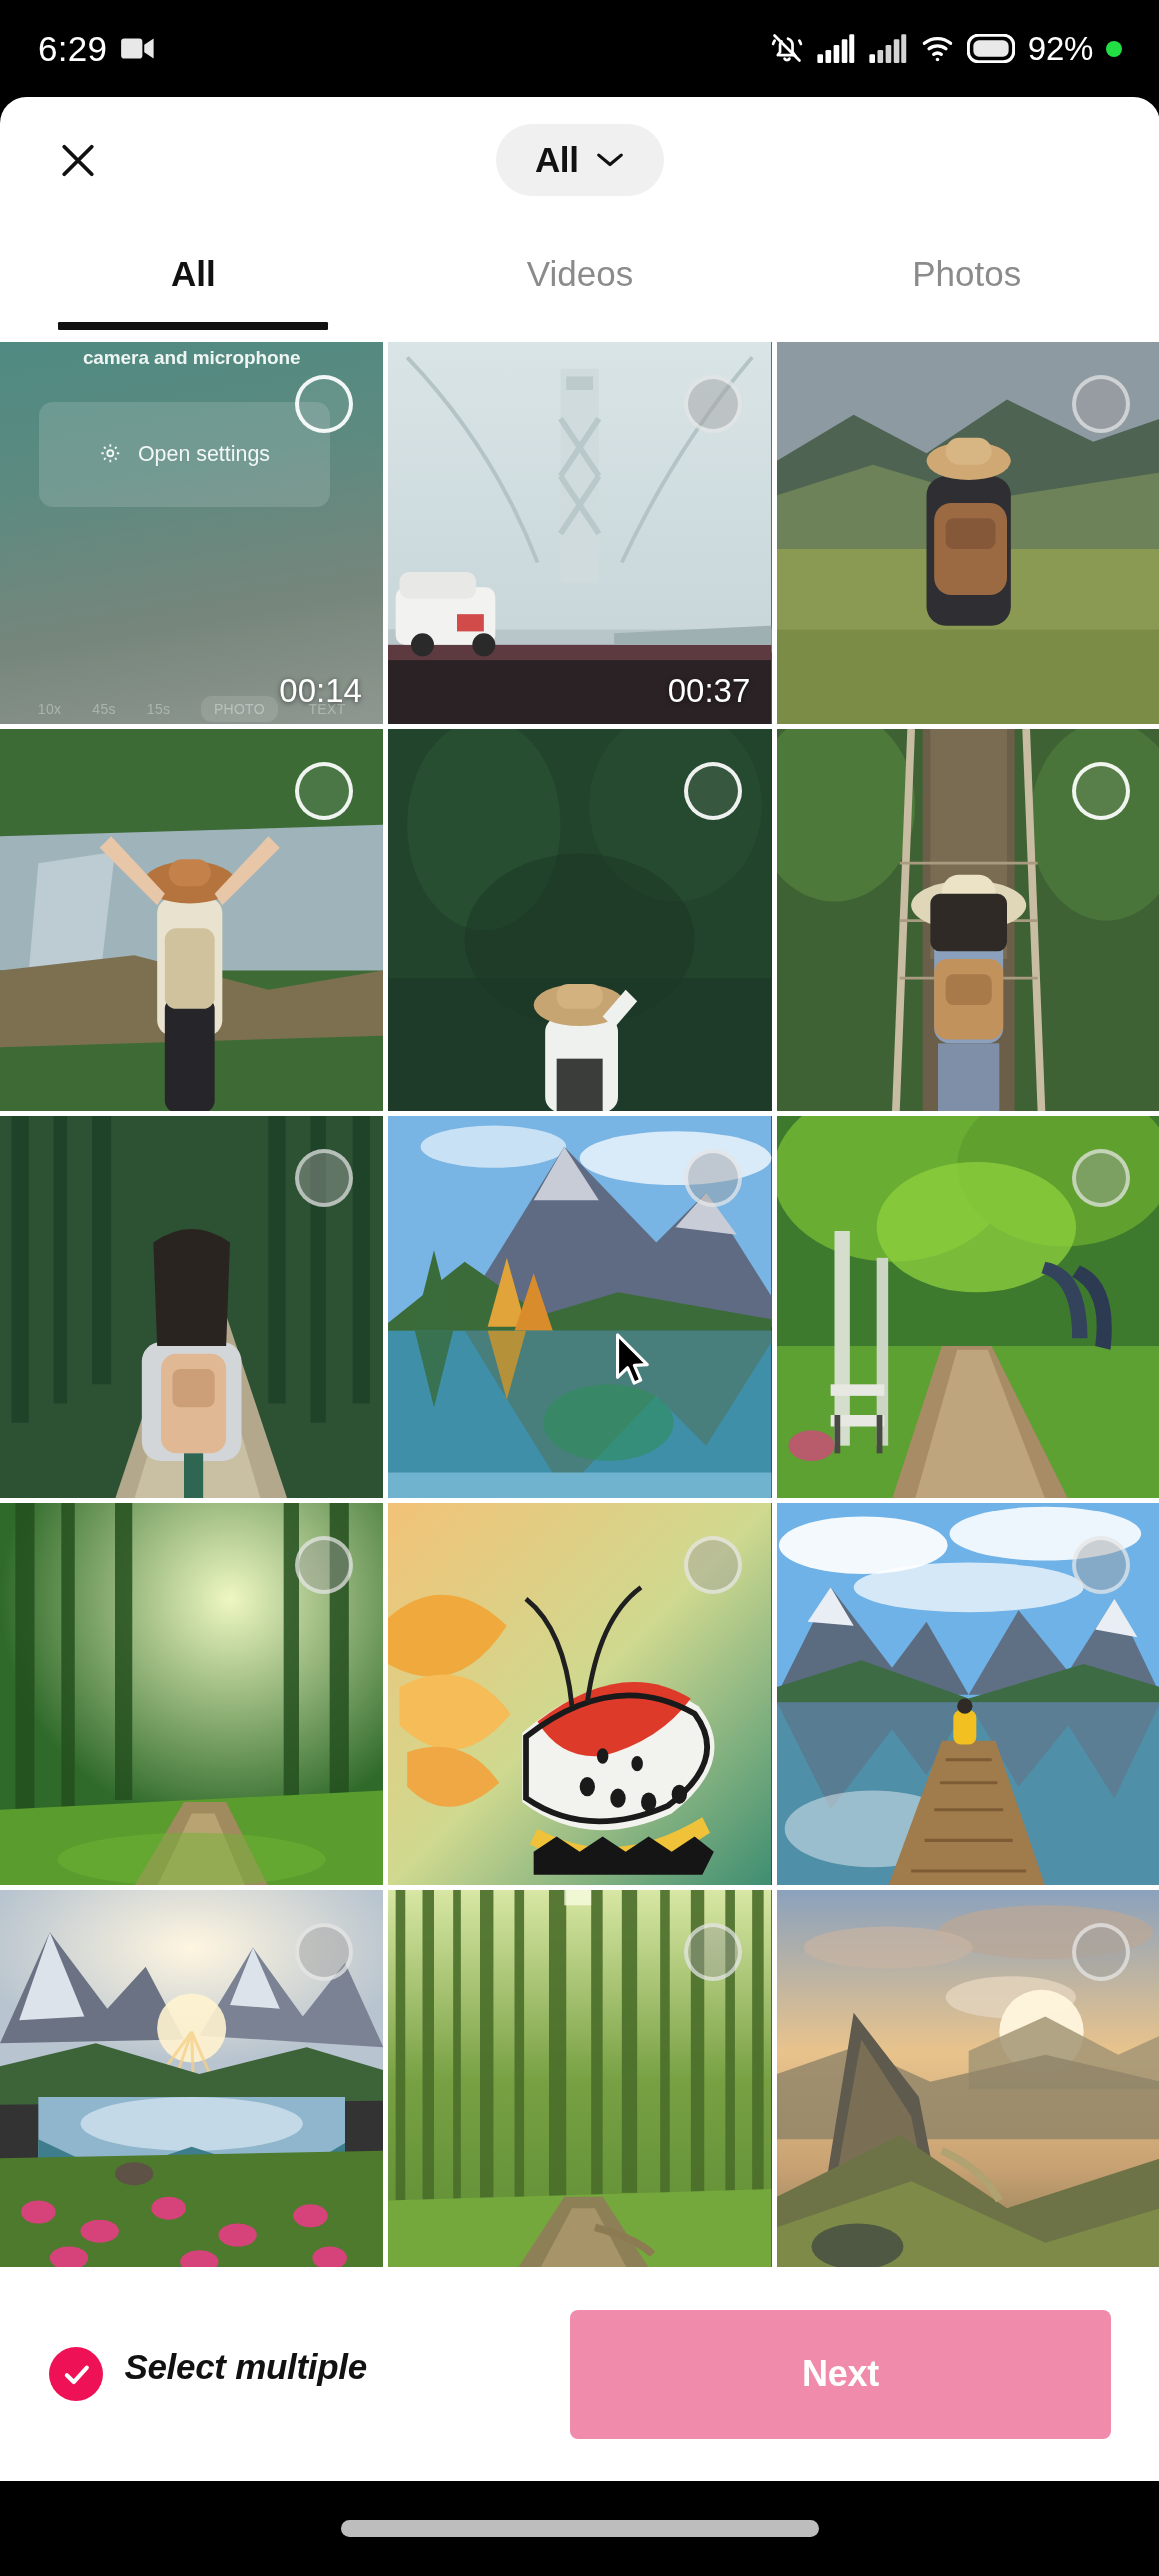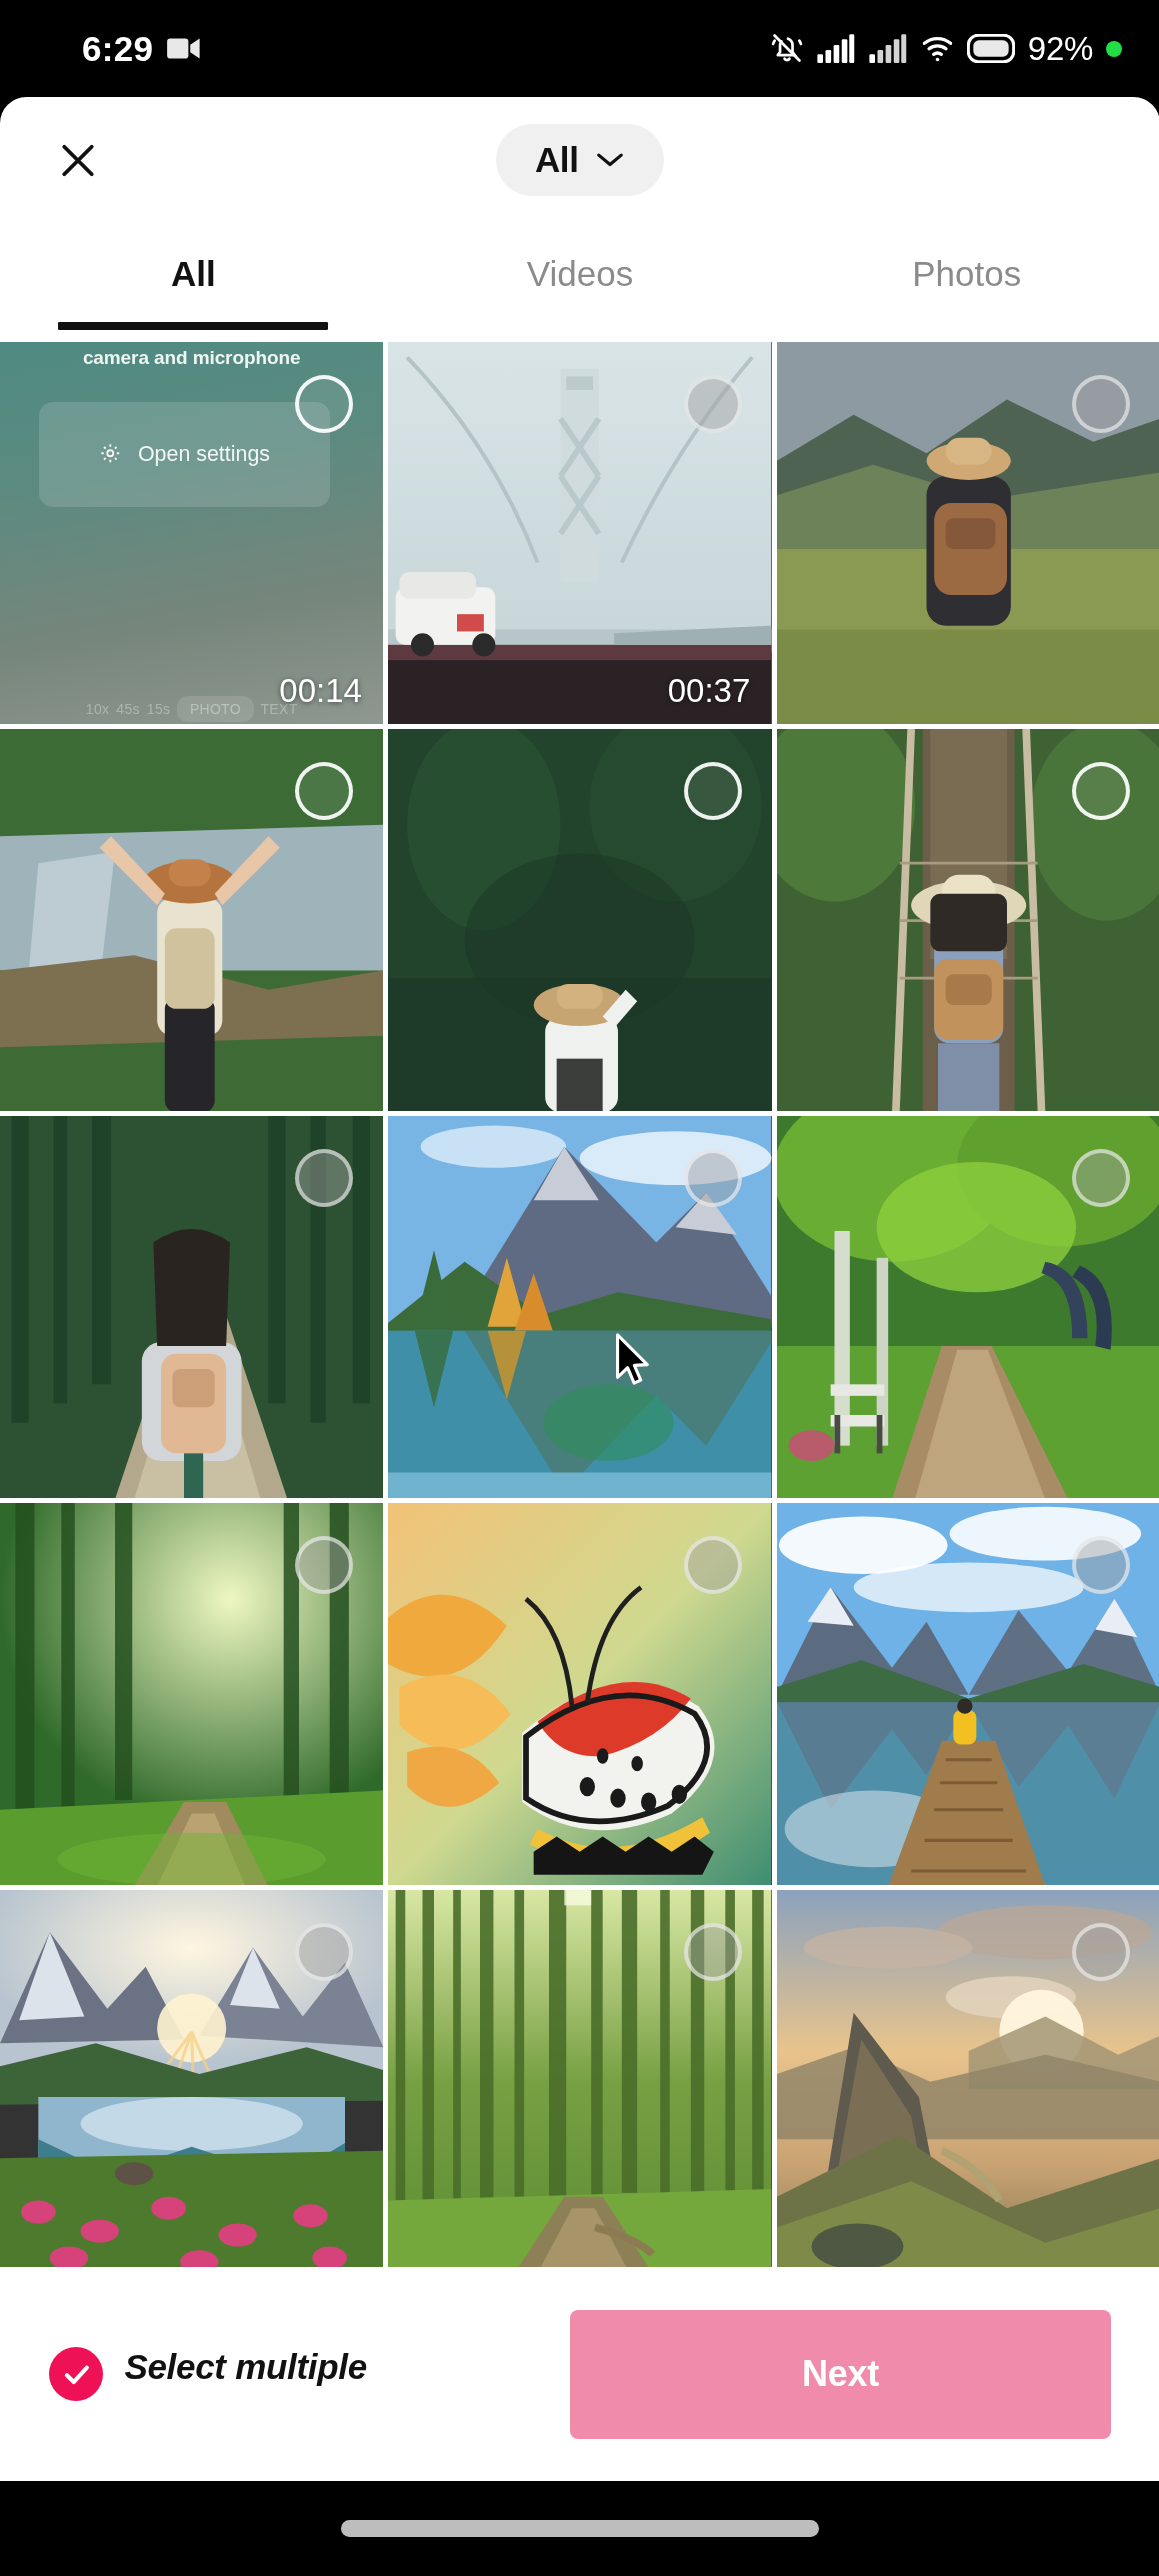--- a/index.html
+++ b/index.html
@@ -12,21 +12,21 @@
   #screen { position:relative; width:1160px; height:2576px; background:#000; }
 
   
   .statusbar {
     position:absolute; left:0; top:0; width:1160px; height:98px;
     background:#000; color:#fff;
     display:flex; align-items:center; justify-content:space-between;
     padding:0 38px;
   }
   .sb-left { display:flex; align-items:center; gap:14px; }
-  .sb-time { font-size:35px; font-weight:700; letter-spacing:0.3px; color:#fff;margin-left:44px; }
+  .sb-time { font-size:35px; font-weight:400; letter-spacing:0.3px; color:#fff; }
   .sb-right { display:flex; align-items:center; gap:12.6px; }
   .sb-pct { font-size:33px; color:#fff; letter-spacing:-0.3px; }
   .greendot { width:16.4px; height:16.4px; border-radius:50%; background:#22dd44; }
 
   
   .sheet {
     position:absolute; left:0; top:97px; width:1160px; height:2384px;
     background:#fff; border-radius:26.4px 26.4px 0 0; overflow:hidden;
   }
 
@@ -93,21 +93,21 @@
     font-size:19px; font-weight:700; color:#eef5f2; letter-spacing:-0.1px;
   }
   .rec-settings {
     position:absolute; left:39px; top:60px; width:291px; height:105px;
     background:rgba(255,255,255,0.14); border-radius:14px;
     display:flex; align-items:center; justify-content:center; gap:16.4px;
   }
   .rec-settings .rs-lbl { font-size:21.4px; color:#f2f7f5; }
   .rec-modes {
     position:absolute; left:0; right:0; bottom:2.5px;
-    display:flex; align-items:center; justify-content:center; gap:7px;
+    display:flex; align-items:center; justify-content:center; gap:31px;
     opacity:.42;
   }
   .rec-modes span { font-size:14px; color:#dfe7e4; letter-spacing:0.3px; }
   .rec-modes .on { background:rgba(255,255,255,0.28); border-radius:11.3px; padding:5px 12.6px; color:#fff; }
 
   
   .cursor { position:absolute; z-index:60; pointer-events:none; }
 
   
   .bottombar {

